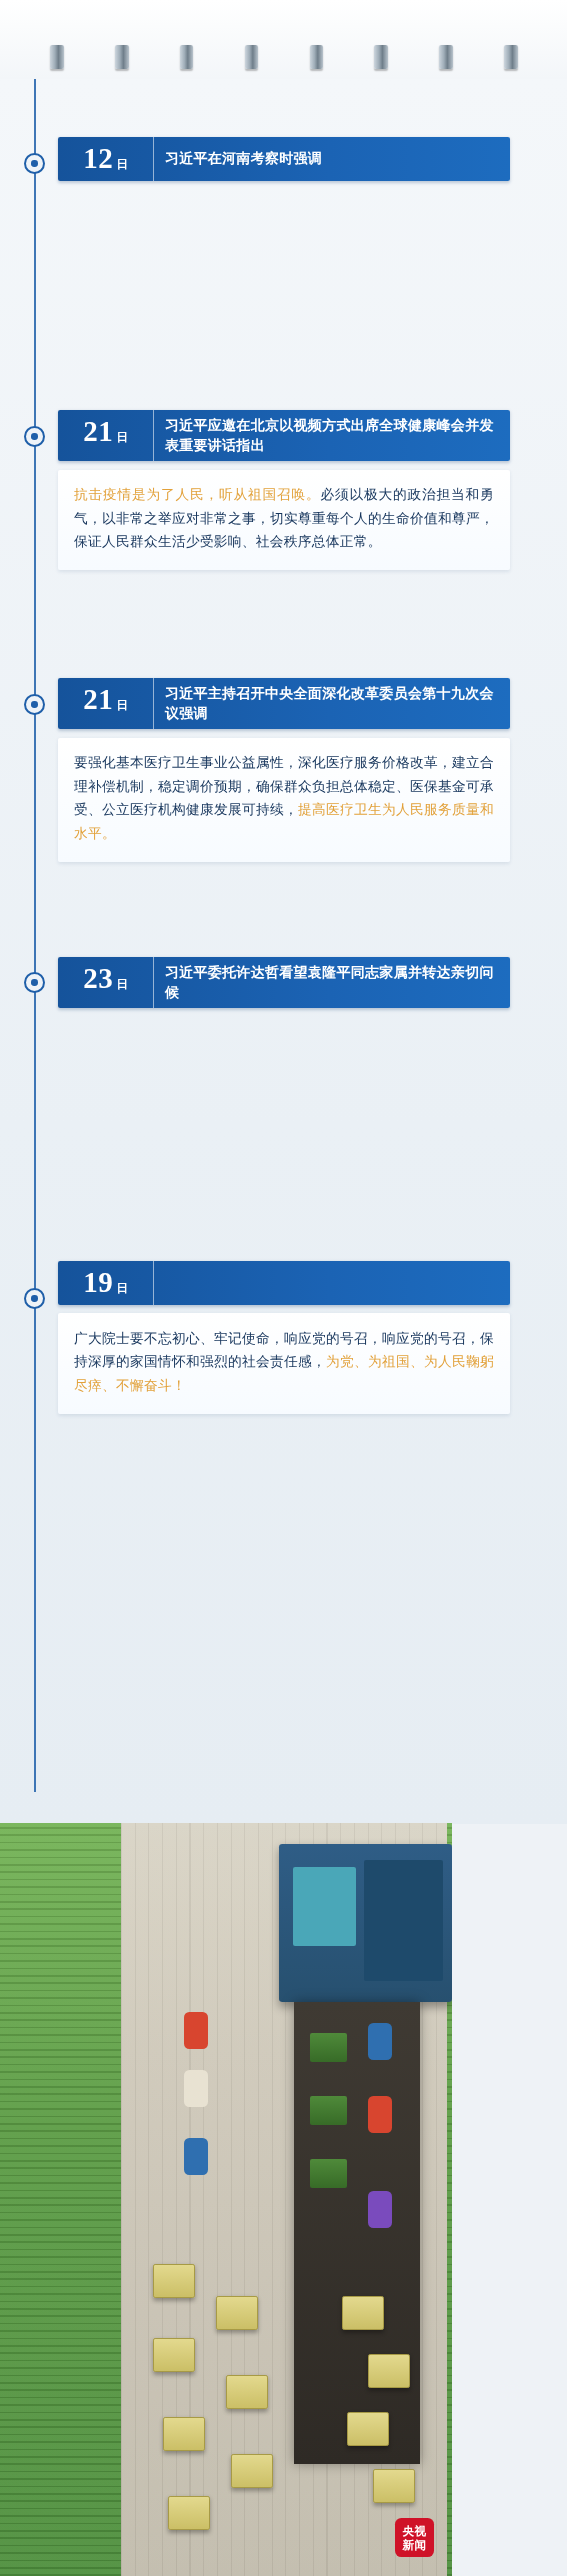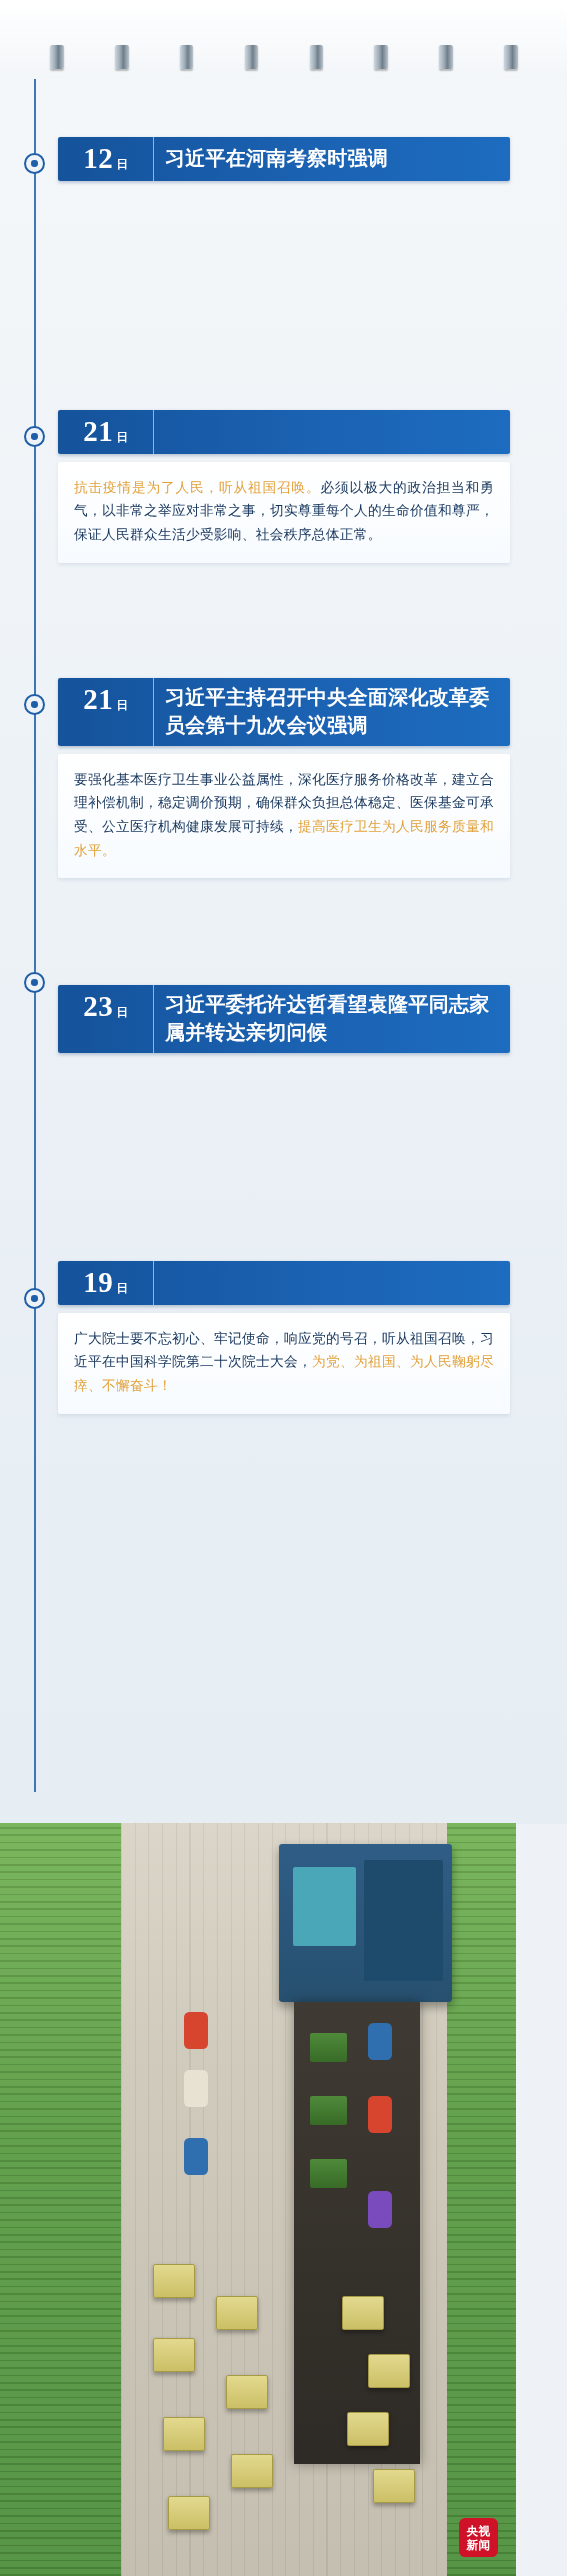--- a/index.html
+++ b/index.html
@@ -123,21 +123,21 @@
     color: #ffffff;
     margin-left: 3.2px;
     font-weight: bold;
   }
   .headtitle {
     flex: 1 1 auto;
     display: flex;
     align-items: center;
     padding: 6.3px 10.5px;
     color: #ffffff;
-    font-size: 20px;
+    font-size: 14px;
     font-weight: bold;
     line-height: 1.38;
     letter-spacing: 0.3px;
     font-family: "Liberation Sans", sans-serif;
   }
 
   .body {
     margin-top: 8.4px;
     padding: 13.7px 16px 16px 16px;
     background: linear-gradient(180deg,#ffffff 0%, #f7fbff 100%);
@@ -150,21 +150,21 @@
     letter-spacing: 0.3px;
     font-family: "Liberation Serif", serif;
   }
   .hl { color: #e2a13a; }
 
   
   .photo-wrap {
     position: absolute;
     top: 1823px;
     left: 0;
-    width: 516px;
+    width: 452px;
     height: 753px;
     overflow: hidden;
     background: #86efac;
   }
   .field-left, .field-right {
     position: absolute;
     top: 0;
     width: 121px;
     height: 753px;
     background:
@@ -302,20 +302,21 @@
   </div>
 
   <div class="entry">
     <div class="node" style="top:347px"></div>
     <div class="card" style="top:331px">
       <div class="headbar">
         <div class="daybox">
           <span class="daynum">21</span>
           <span class="dayunit">日</span>
         </div>
+        <div class="headtitle">习近平应邀在北京以视频方式出席全球健康峰会并发表重要讲话指出</div>
       </div>
       <div class="body">
         <span class="hl">抗击疫情是为了人民，听从祖国召唤。</span><span>必须以极大的政治担当和勇气，以非常之举应对非常之事，切实尊重每个人的生命价值和尊严，保证人民群众生活少受影响、社会秩序总体正常。</span>
       </div>
     </div>
   </div>
 
   <div class="entry">
     <div class="node" style="top:615px"></div>
     <div class="card" style="top:599px">
@@ -327,42 +328,42 @@
         <div class="headtitle">习近平主持召开中央全面深化改革委员会第十九次会议强调</div>
       </div>
       <div class="body">
         <span>要强化基本医疗卫生事业公益属性，深化医疗服务价格改革，建立合理补偿机制，稳定调价预期，确保群众负担总体稳定、医保基金可承受、公立医疗机构健康发展可持续，</span><span class="hl">提高医疗卫生为人民服务质量和水平。</span>
       </div>
     </div>
   </div>
 
   <div class="entry">
     <div class="node" style="top:893px"></div>
-    <div class="card" style="top:906px">
+    <div class="card" style="top:878px">
       <div class="headbar">
         <div class="daybox">
           <span class="daynum">23</span>
           <span class="dayunit">日</span>
         </div>
         <div class="headtitle">习近平委托许达哲看望袁隆平同志家属并转达亲切问候</div>
       </div>
     </div>
   </div>
 
   <div class="entry">
     <div class="node" style="top:1209px"></div>
     <div class="card" style="top:1182px">
       <div class="headbar">
         <div class="daybox">
           <span class="daynum">19</span>
           <span class="dayunit">日</span>
         </div>
       </div>
       <div class="body">
-        <span>广大院士要不忘初心、牢记使命，响应党的号召，听从祖国召唤，习近平在中国科学院第二十次院士大会，</span><span class="hl">为党、为祖国、为人民鞠躬尽瘁、不懈奋斗！</span>
+        <span>广大院士要不忘初心、牢记使命，响应党的号召，响应党的号召，保持深厚的家国情怀和强烈的社会责任感，</span><span class="hl">为党、为祖国、为人民鞠躬尽瘁、不懈奋斗！</span>
       </div>
     </div>
   </div>
 </div>
 
 <div class="photo-wrap">
   <div class="field-left"></div>
   <div class="field-right"></div>
   <div class="road">
     <div class="machine">

